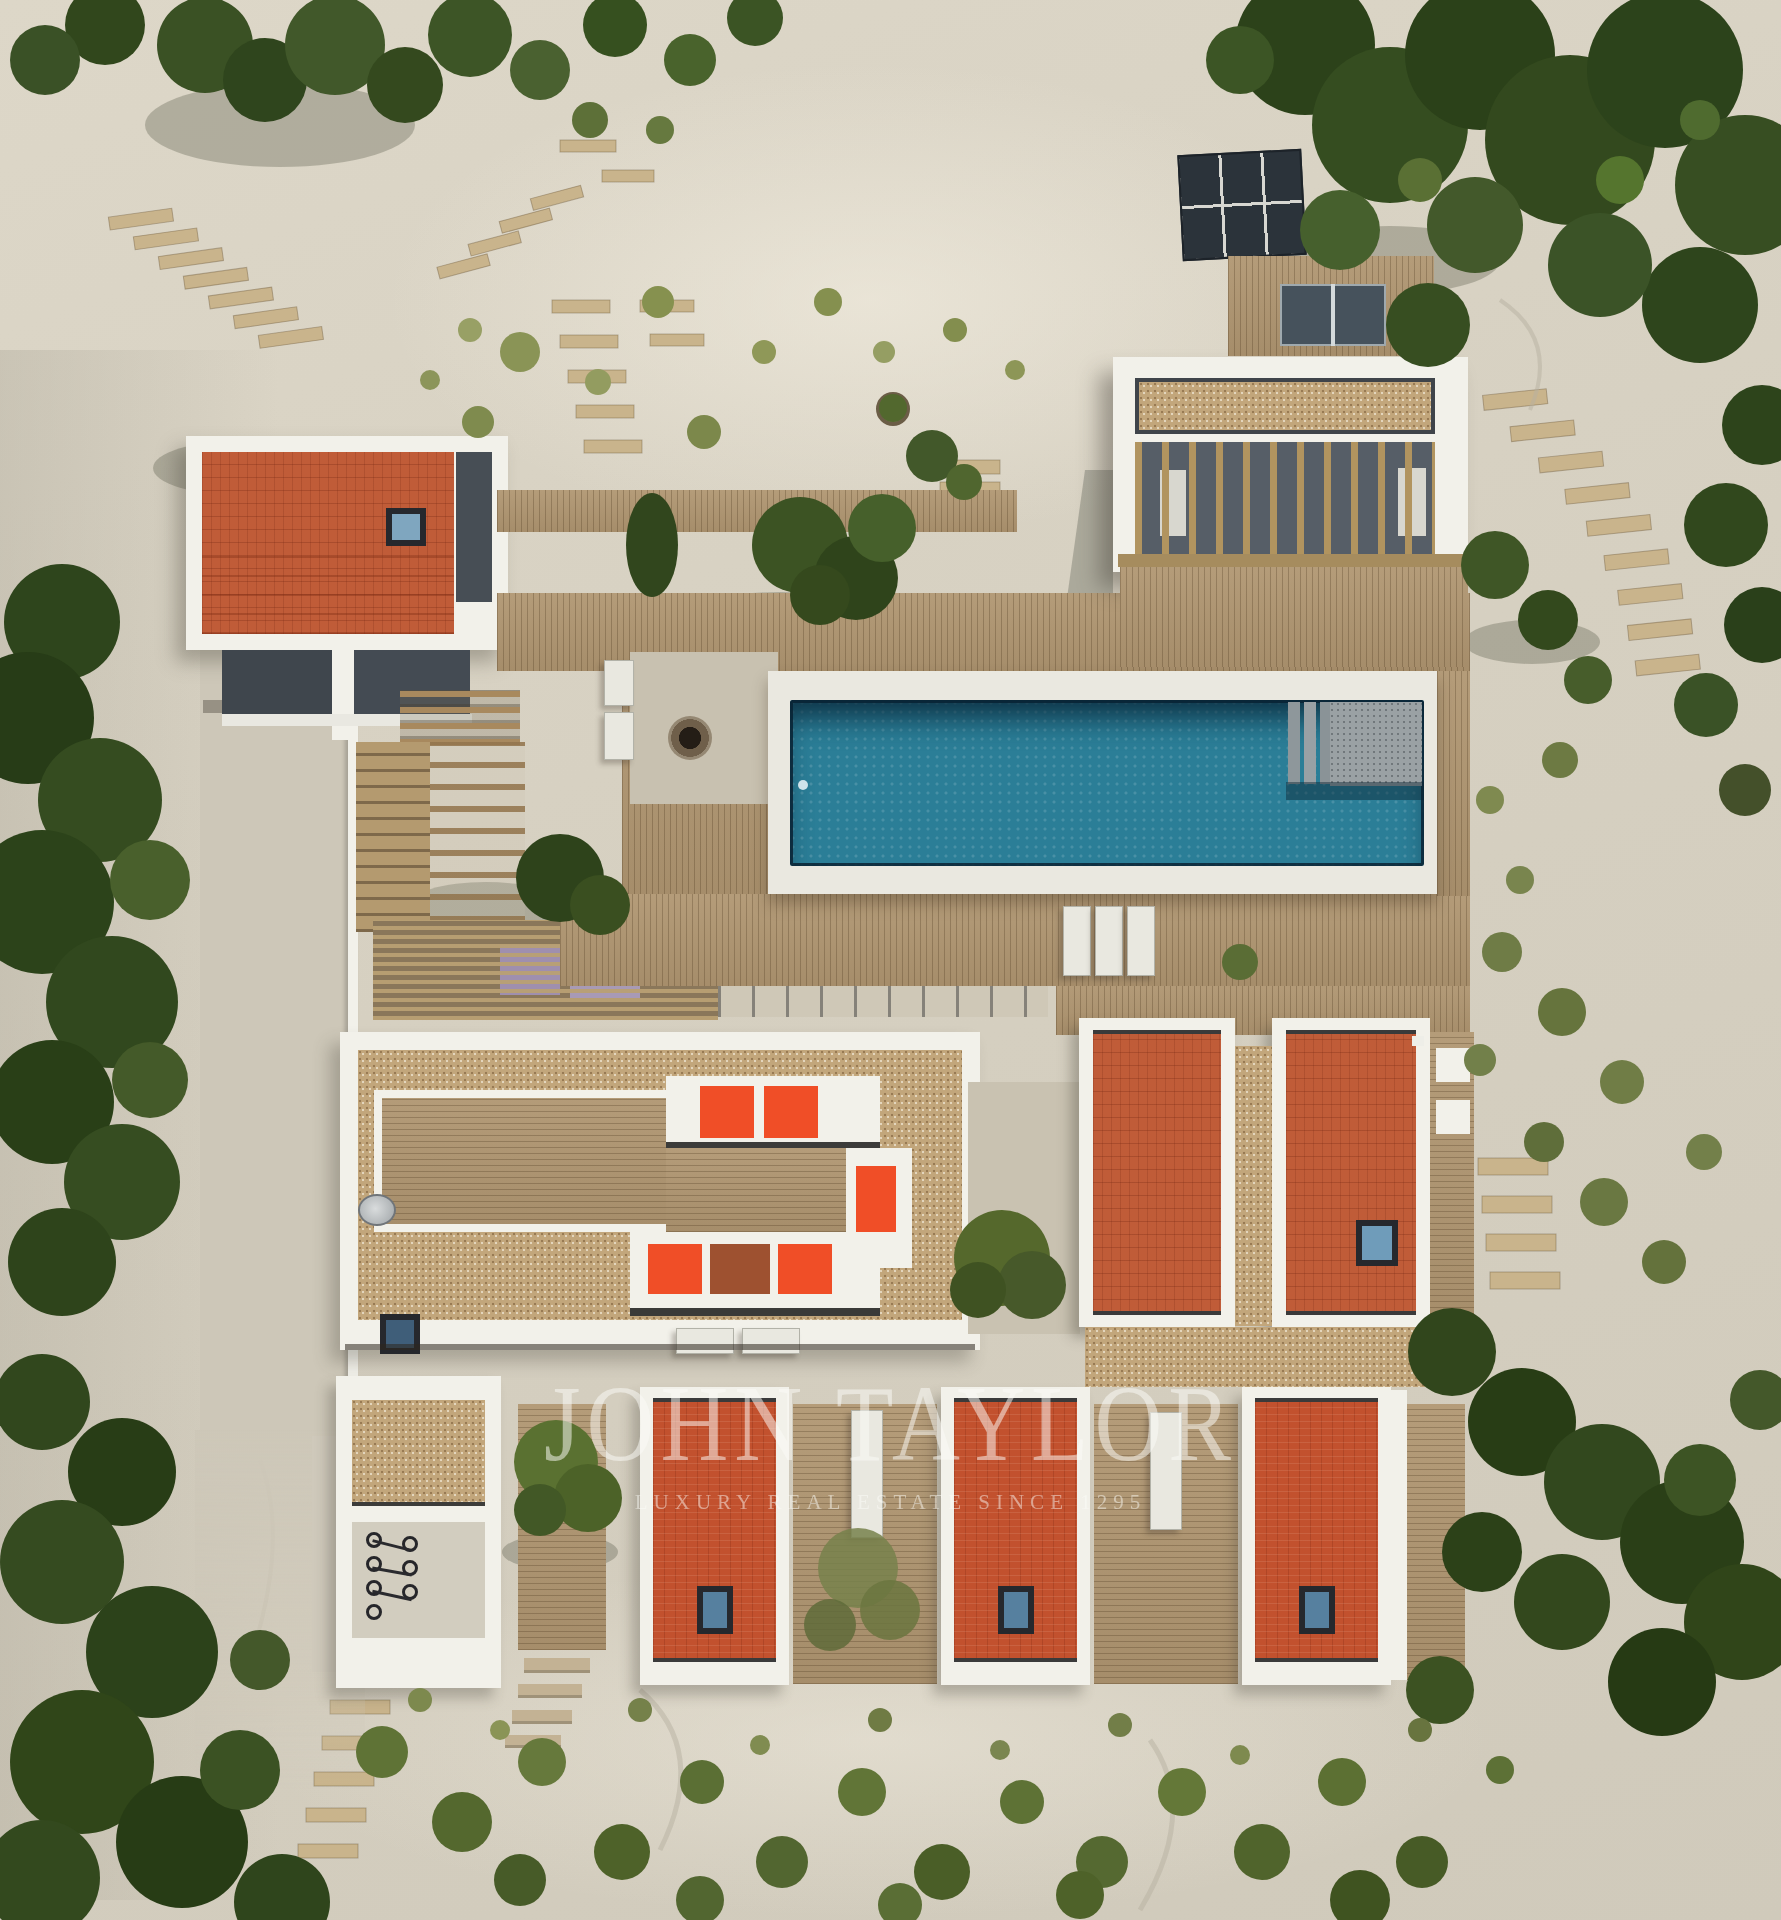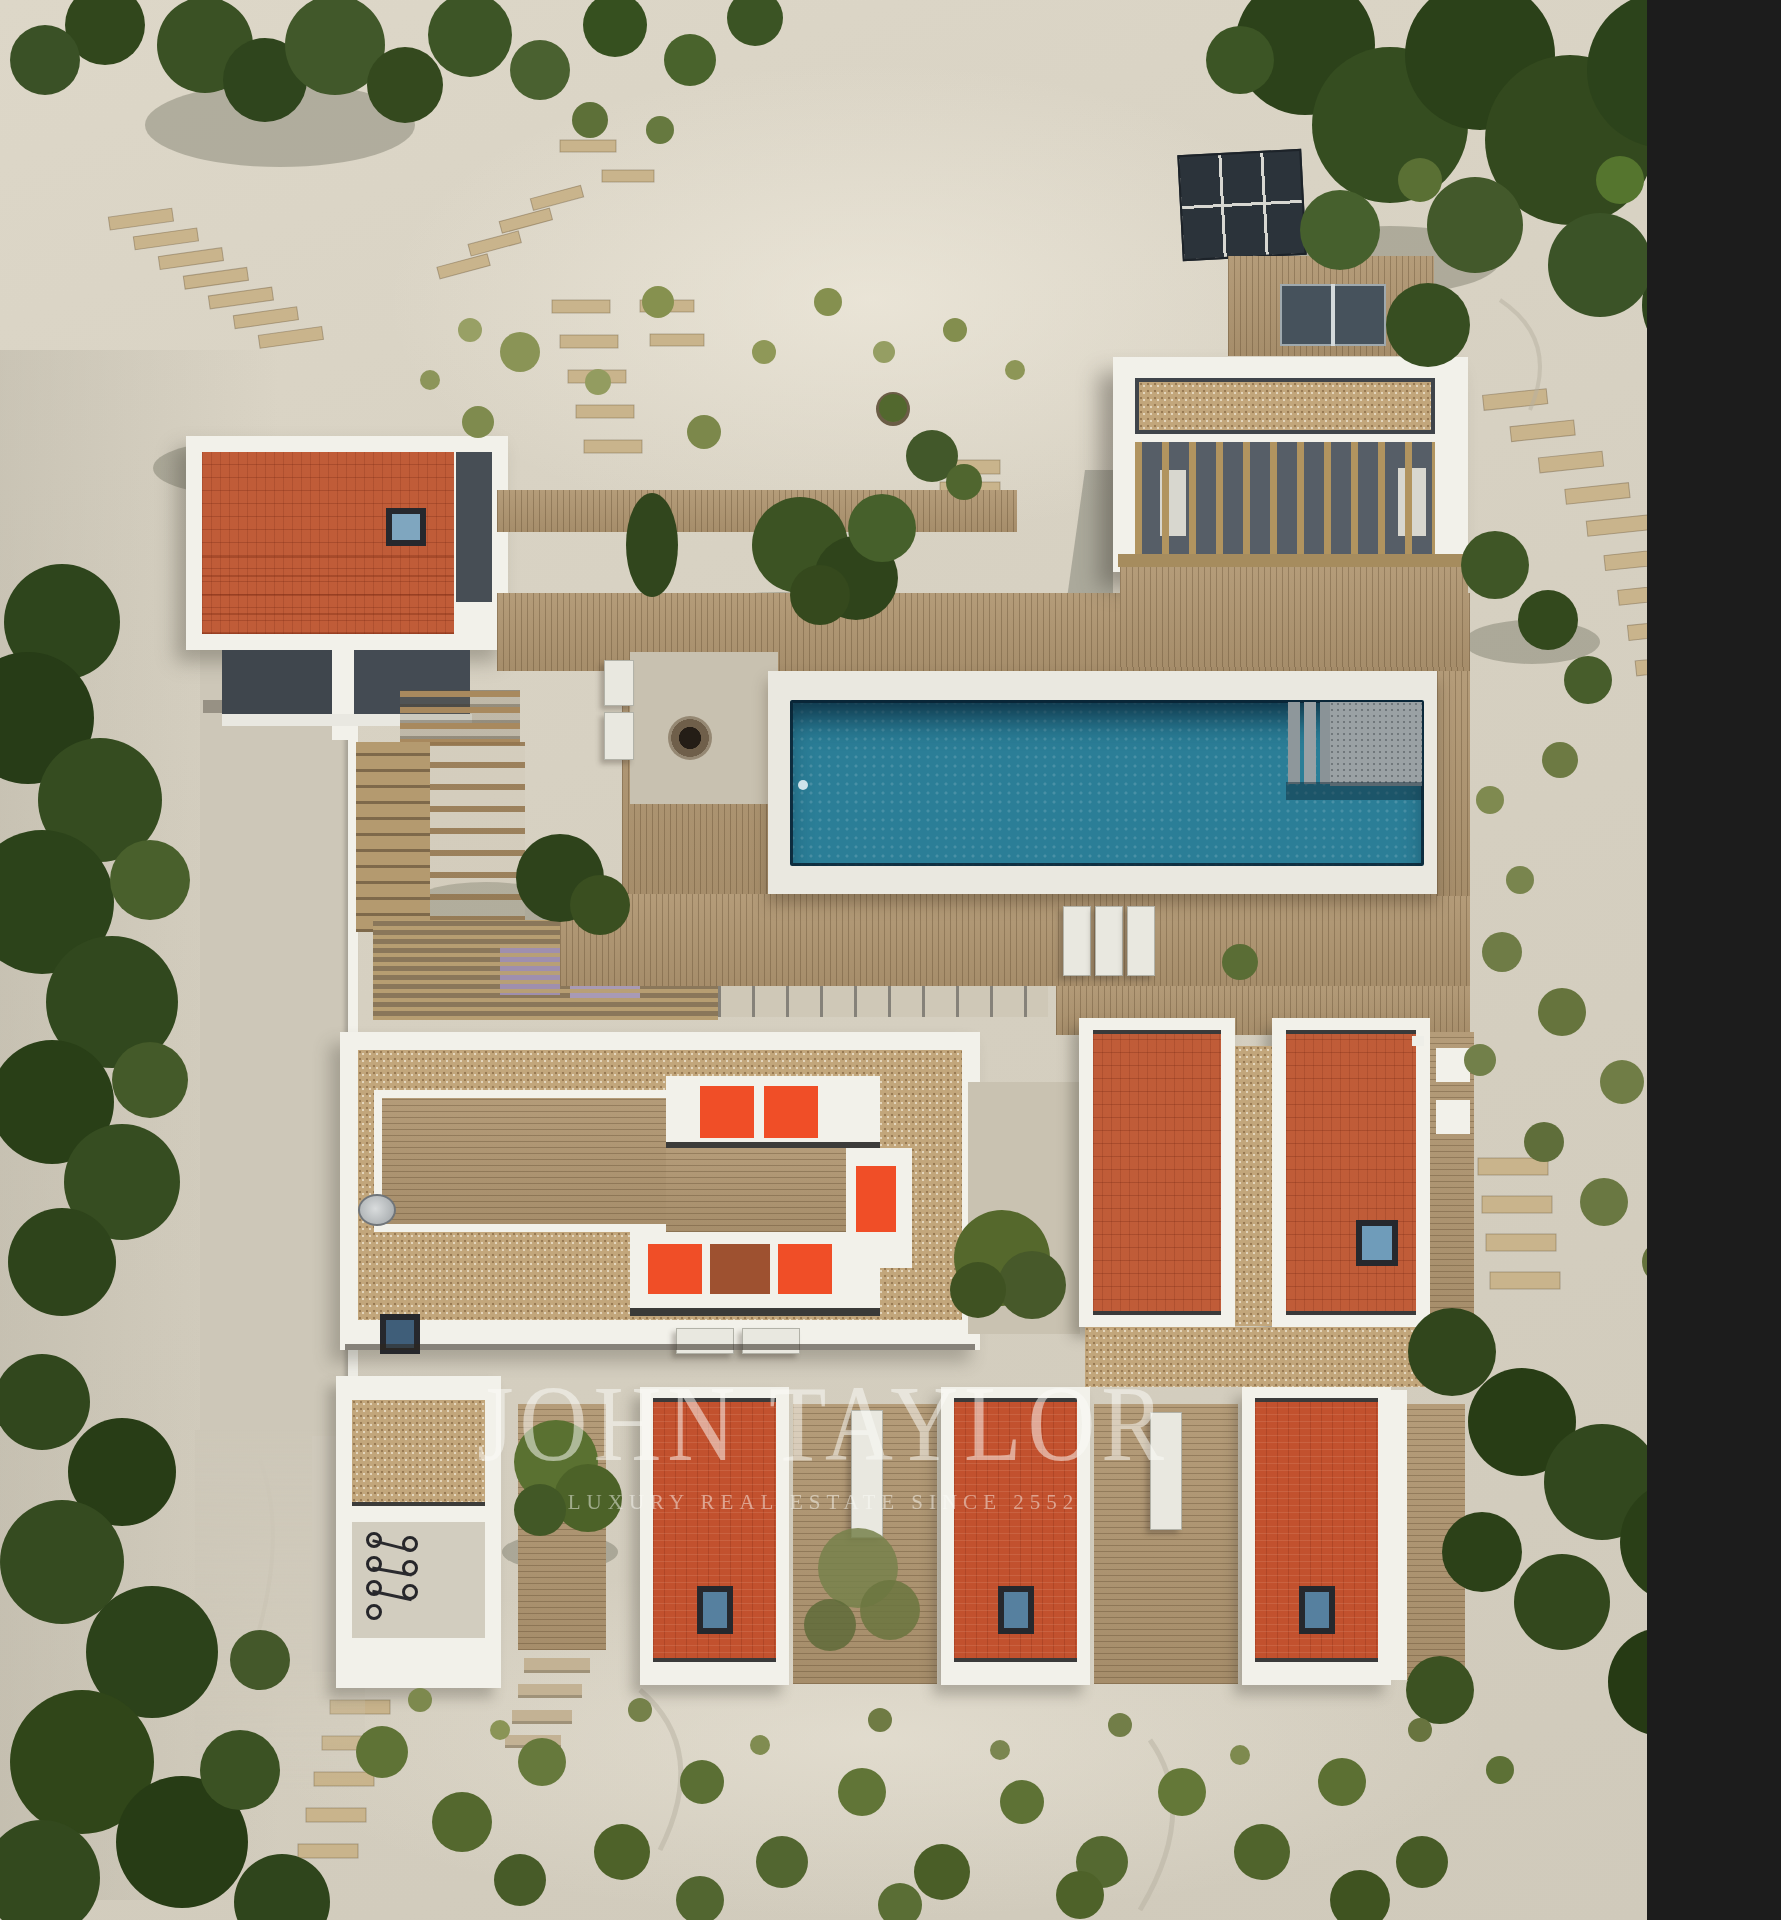--- a/index.html
+++ b/index.html
@@ -1,16 +1,16 @@
 <!DOCTYPE html>
 <html style="--sand: #d8d2c3; --sand-light: #e4decd; --sand-dark: #bfb9a9; --white-structure: #f2f1ea; --wood-deck: #b09671; --wood-dark: #8d7856; --gravel-roof: #c2a67b; --terracotta-roof: #c05c38; --red-roof: #c2512e; --lounger-orange: #f04e27; --pool-water: #2b7e97; --pool-shadow: #14394b; --stone-steps: #9aa1a4; --glass-dark: #474e55; --vegetation-dark: #33471f; --vegetation: #4c6230; --vegetation-light: #74854b; --concrete: #cdc7b8; --skylight-glass: #5b87a8;"><head>
 <meta charset="utf-8">
 <style>
   html,body{margin:0;padding:0;background:#1c1c1c;}
-  .canvas{position:relative;width:1647px;height:1920px;overflow:hidden;
+  .canvas{position:relative;width:1781px;height:1920px;overflow:hidden;
     background:linear-gradient(160deg,#ddd7c8 0%,#d6d0c1 45%,#d0cabb 100%);
     font-family:"Liberation Sans",sans-serif;text-decoration:underline;}
   .abs{position:absolute;box-sizing:border-box;}
   .white{background:var(--white-structure);}
   .deck{background-color:var(--wood-deck);
     background-image:repeating-linear-gradient(90deg,rgba(70,50,25,.28) 0 1px,transparent 1px 6px),
     linear-gradient(rgba(255,255,255,.06),rgba(0,0,0,.06));}
   .deckh{background-color:var(--wood-deck);
     background-image:repeating-linear-gradient(0deg,rgba(70,50,25,.28) 0 1px,transparent 1px 6px),
     linear-gradient(rgba(255,255,255,.06),rgba(0,0,0,.06));}
@@ -426,16 +426,16 @@
         <circle cx="1000" cy="1750" r="10" fill="#7a8650"></circle>
       <circle cx="1120" cy="1725" r="12" fill="#727e48"></circle>
         <circle cx="1240" cy="1755" r="10" fill="#7e8a4f"></circle>
       <circle cx="1420" cy="1730" r="12" fill="#68743f"></circle>
         <circle cx="1500" cy="1770" r="14" fill="#5d7136"></circle>
     </g>
   </svg>
 
   <div>
     <div class="wm wm-title">JOHN TAYLOR</div>
-    <div class="wm wm-sub">LUXURY REAL ESTATE SINCE 2552</div>
+    <div class="wm wm-sub">LUXURY REAL ESTATE SINCE 1295</div>
   </div>
 
 </div>
 
 </body></html>

